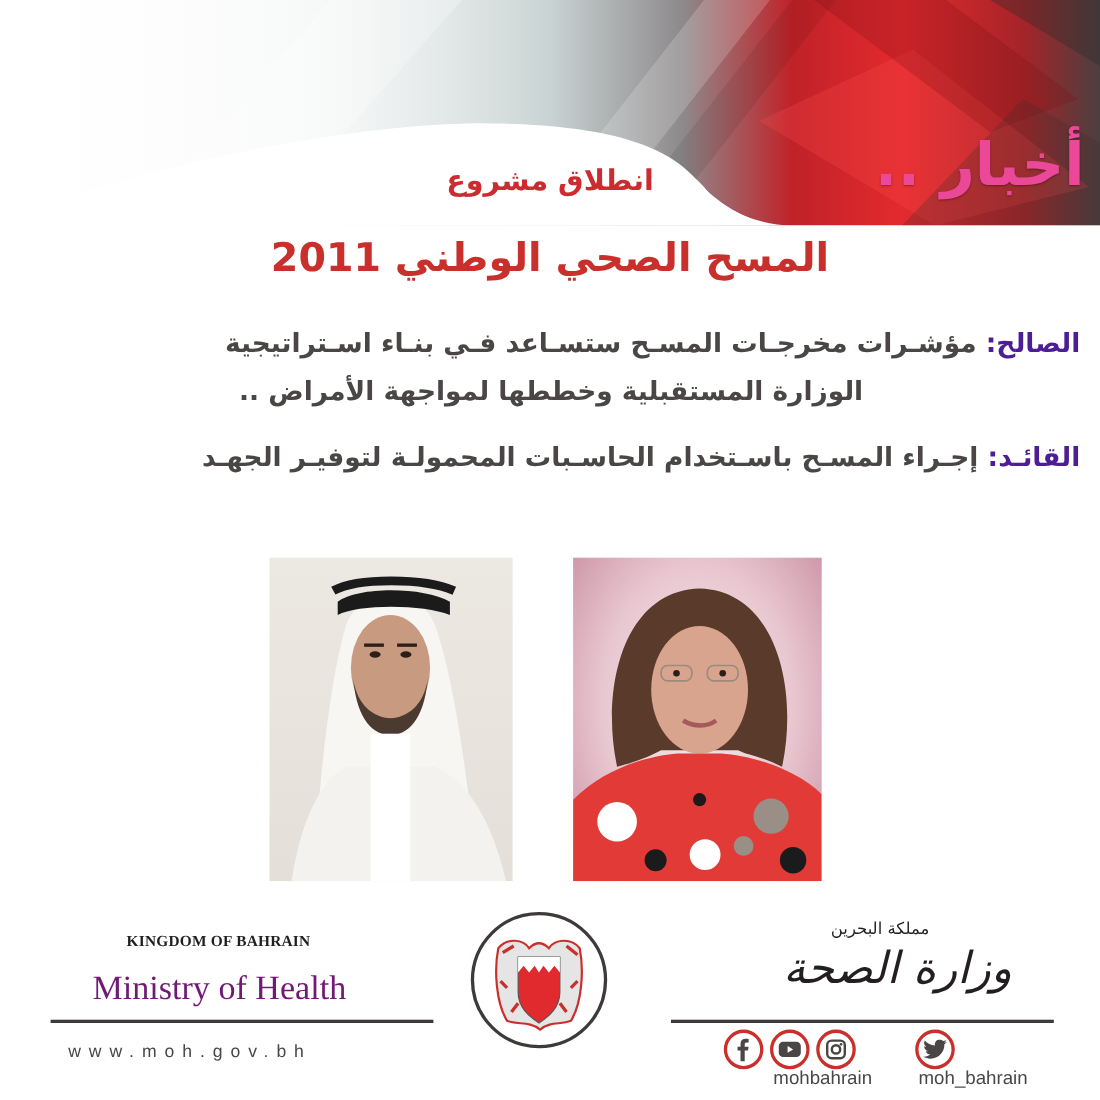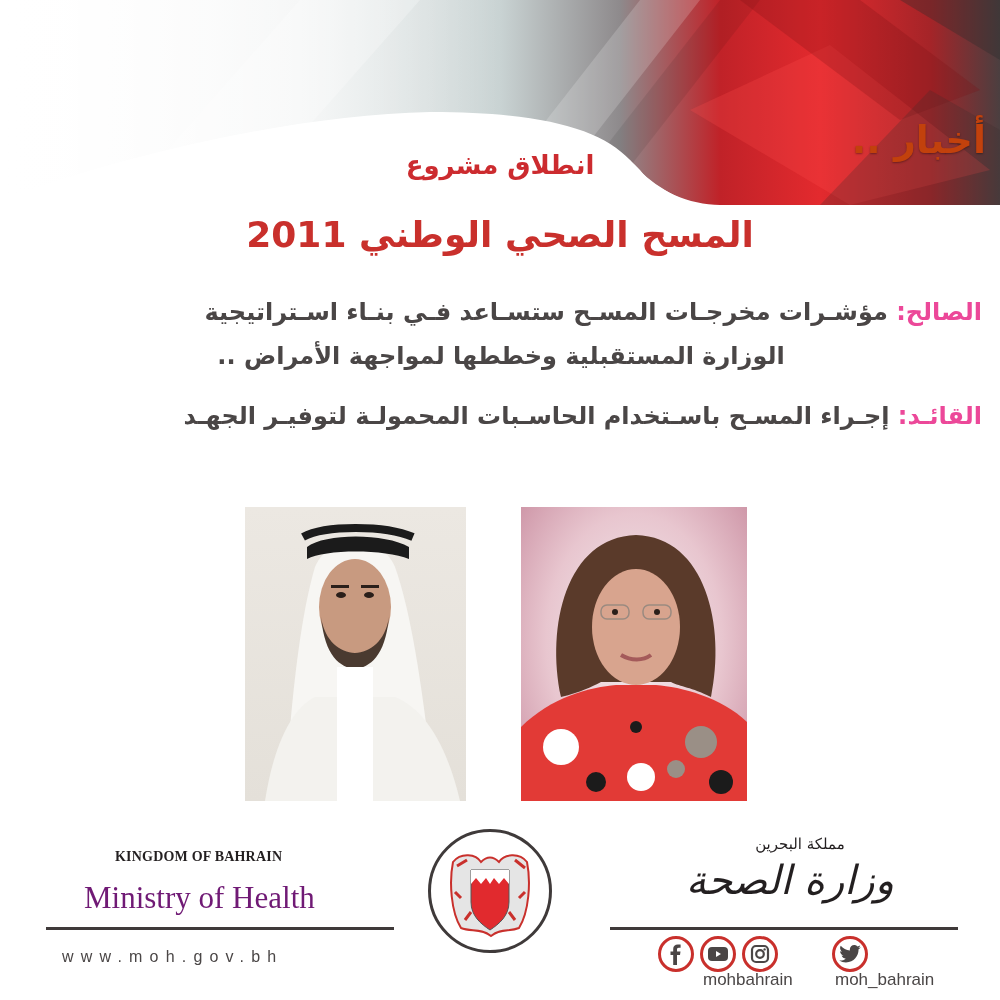--- a/index.html
+++ b/index.html
@@ -6,21 +6,21 @@
   html, body { width: 1000px; height: 1000px; background: #ffffff; overflow: hidden; }
   body { position: relative; font-family: "DejaVu Sans", sans-serif; }
 
   
   .banner {
     position: absolute; left: 0; top: 0; width: 1000px; height: 205px; overflow: hidden;
   }
   .banner svg { position: absolute; left: 0; top: 0; }
   .news-tag {
     position: absolute; right: 14px; top: 118px;
-    color: #c2410c; font-weight: bold; font-size: 38px; direction: rtl;
+    color: #ec4899; font-weight: bold; font-size: 54px; direction: rtl;
     text-shadow: 0 1px 2px rgba(0,0,0,0.35);
     font-family: "DejaVu Sans", sans-serif;
   }
   .kicker {
     position: absolute; left: 300px; width: 400px; top: 150px; text-align: center;
     color: #cc2b2f; font-size: 26px; font-weight: bold; direction: rtl;
     font-family: "DejaVu Sans", sans-serif;
   }
 
   
@@ -30,21 +30,21 @@
     font-family: "DejaVu Sans", sans-serif;
   }
 
   
   .quote {
     position: absolute; left: 20px; right: 18px; direction: rtl; text-align: justify;
     color: #4a4646; font-size: 24px; font-weight: bold; line-height: 44px;
     font-family: "DejaVu Sans", sans-serif;
   }
   .quote .l2 { display: block; text-align: center; }
-  .quote .speaker { color: #ec4899; }
+  .quote .speaker { color: #4c1d95; }
   .q1 { top: 290px; }
   .q2 { top: 394px; }
 
   
   .photo {
     position: absolute; top: 507px; height: 294px; overflow: hidden;
   }
   .photo-left { left: 245px; width: 221px; background: linear-gradient(180deg,#ece8e2 0%,#e4e0d9 100%); }
   .photo-right { left: 521px; width: 226px; background: radial-gradient(ellipse at 50% 45%, #f4eef0 0%, #e8c6cf 55%, #c98da0 100%); }
   .photo svg { position: absolute; left: 0; top: 0; }
@@ -68,21 +68,21 @@
     position: absolute; left: 428px; top: 829px; width: 124px; height: 124px; border-radius: 50%;
     border: 3px solid #3f3a3a; background: #fff;
   }
   .emblem svg { position: absolute; left: 0; top: 0; }
 
   .kingdom-ar {
     position: absolute; left: 700px; width: 200px; top: 835px; text-align: center; direction: rtl;
     font-family: "DejaVu Serif", serif; font-size: 15px; color: #231f20;
   }
   .ministry-ar {
-    position: absolute; left: 660px; width: 260px; top: 857px; text-align: center; direction: rtl;
+    position: absolute; left: 660px; width: 260px; top: 857px; text-align: right; direction: rtl;
     font-family: "DejaVu Serif", serif; font-size: 40px; color: #231f20; font-style: italic;
   }
   .rule-right { position: absolute; left: 610px; top: 927px; width: 348px; height: 3px; background: #3f3a3a; }
 
   .social {
     position: absolute; top: 936px; width: 36px; height: 36px; border-radius: 50%;
     border: 3px solid #c9302c; background: #fff;
     display: flex; align-items: center; justify-content: center;
   }
   .social svg { display: block; }

